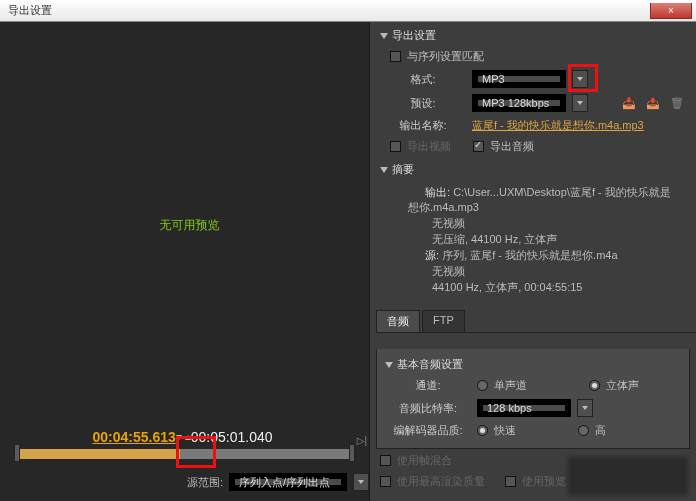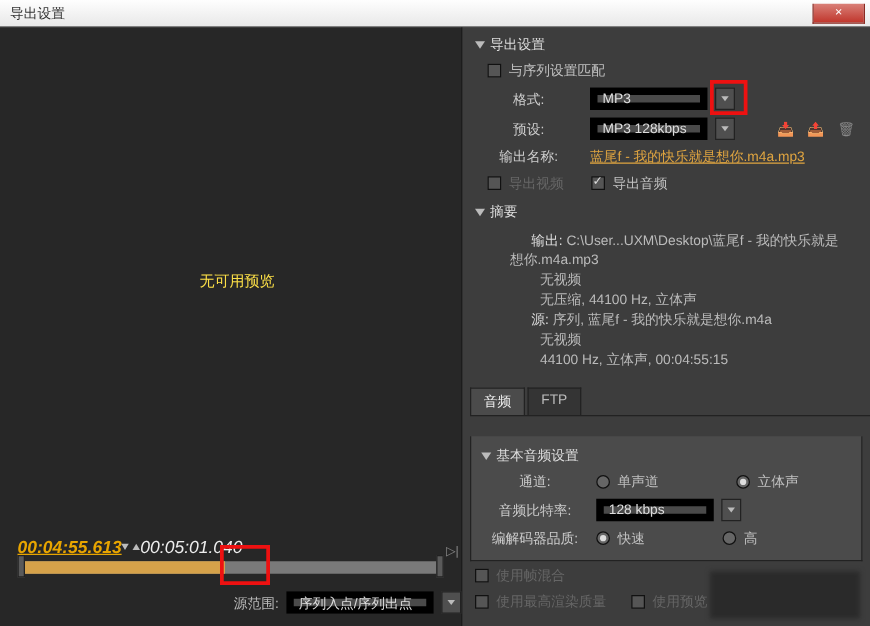--- a/index.html
+++ b/index.html
@@ -6,23 +6,23 @@
 body { background: #3d3d3d; color: #c0c0c0; width: 696px; height: 501px; overflow: hidden; }
 
 .titlebar { background: linear-gradient(#fefefe, #e8e8e8); height: 22px; display: flex; align-items: center; justify-content: space-between; border-bottom: 1px solid #888; }
 .titlebar .title { padding-left: 8px; color: #333; }
 .titlebar .close { background: linear-gradient(#d98078, #c0362c); color: #fff; width: 42px; height: 16px; display: flex; align-items: center; justify-content: center; font-size: 10px; border: 1px solid #8a2a22; border-top: none; margin-right: 4px; }
 
 .main { display: flex; height: 479px; background: #3d3d3d; }
 .left { width: 370px; background: #272727; display: flex; flex-direction: column; border-right: 1px solid #1a1a1a; }
 .right { flex: 1; background: #3d3d3d; display: flex; flex-direction: column; }
 
-.preview { flex: 1; display: flex; align-items: center; justify-content: center; color: #fde047; font-size: 12px; margin-left: 10px; }
-
-.timecodes { display: flex; justify-content: flex-start; padding: 0 18px 4px 14px; align-items: center; font-style: italic; }
+.preview { flex: 1; display: flex; align-items: center; justify-content: center; color: #84cc16; font-size: 12px; margin-left: 10px; }
+
+.timecodes { display: flex; justify-content: center; padding: 0 18px 4px 14px; align-items: center; }
 .tc-left { color: #e8a500; font-weight: bold; font-size: 14px; text-decoration: underline; }
 .tc-mid { display: flex; gap: 3px; align-items: center; }
 .tc-mid .tri { width: 0; height: 0; border-top: 5px solid #bbb; border-left: 3px solid transparent; border-right: 3px solid transparent; }
 .tc-right { color: #eee; font-size: 14px; }
 
 .timeline-wrap { padding: 0 16px 6px 16px; position: relative; }
 .timeline { height: 10px; background: #7a7a7a; border-radius: 1px; position: relative; }
 .timeline-left { position: absolute; left: 0; top: 0; height: 10px; width: 164px; background: #d6a24a; }
 .timeline-marker-a { position: absolute; left: -2px; top: -5px; width: 6px; height: 18px; background: #5a5a5a; border: 1px solid #222; }
 .timeline-marker-b { position: absolute; right: -2px; top: -5px; width: 6px; height: 18px; background: #5a5a5a; border: 1px solid #222; }

